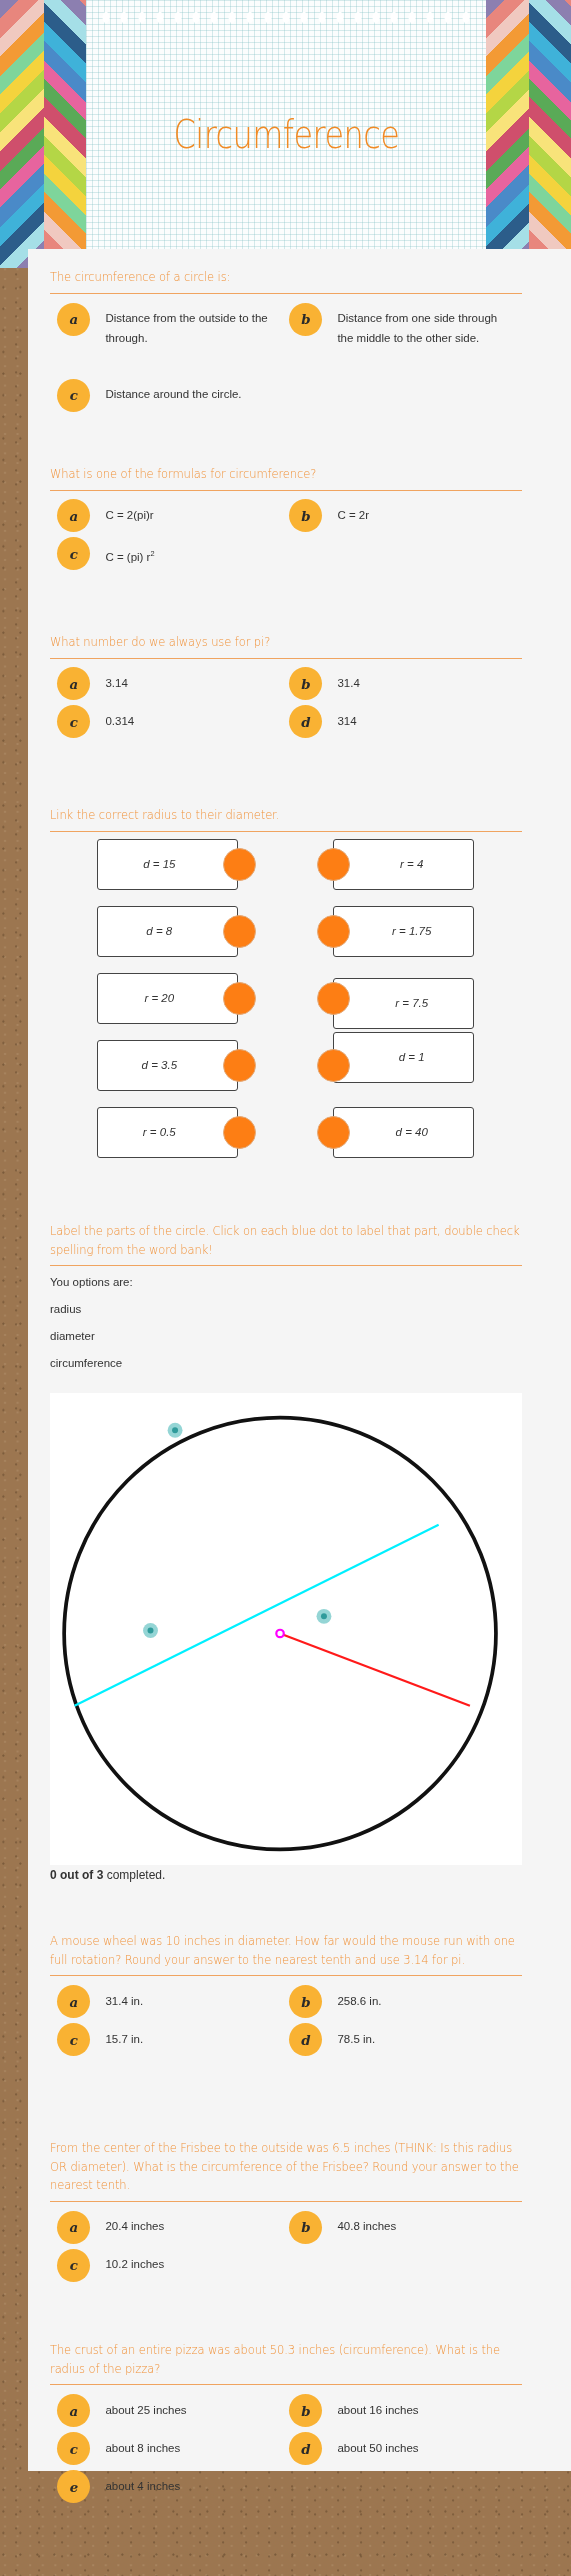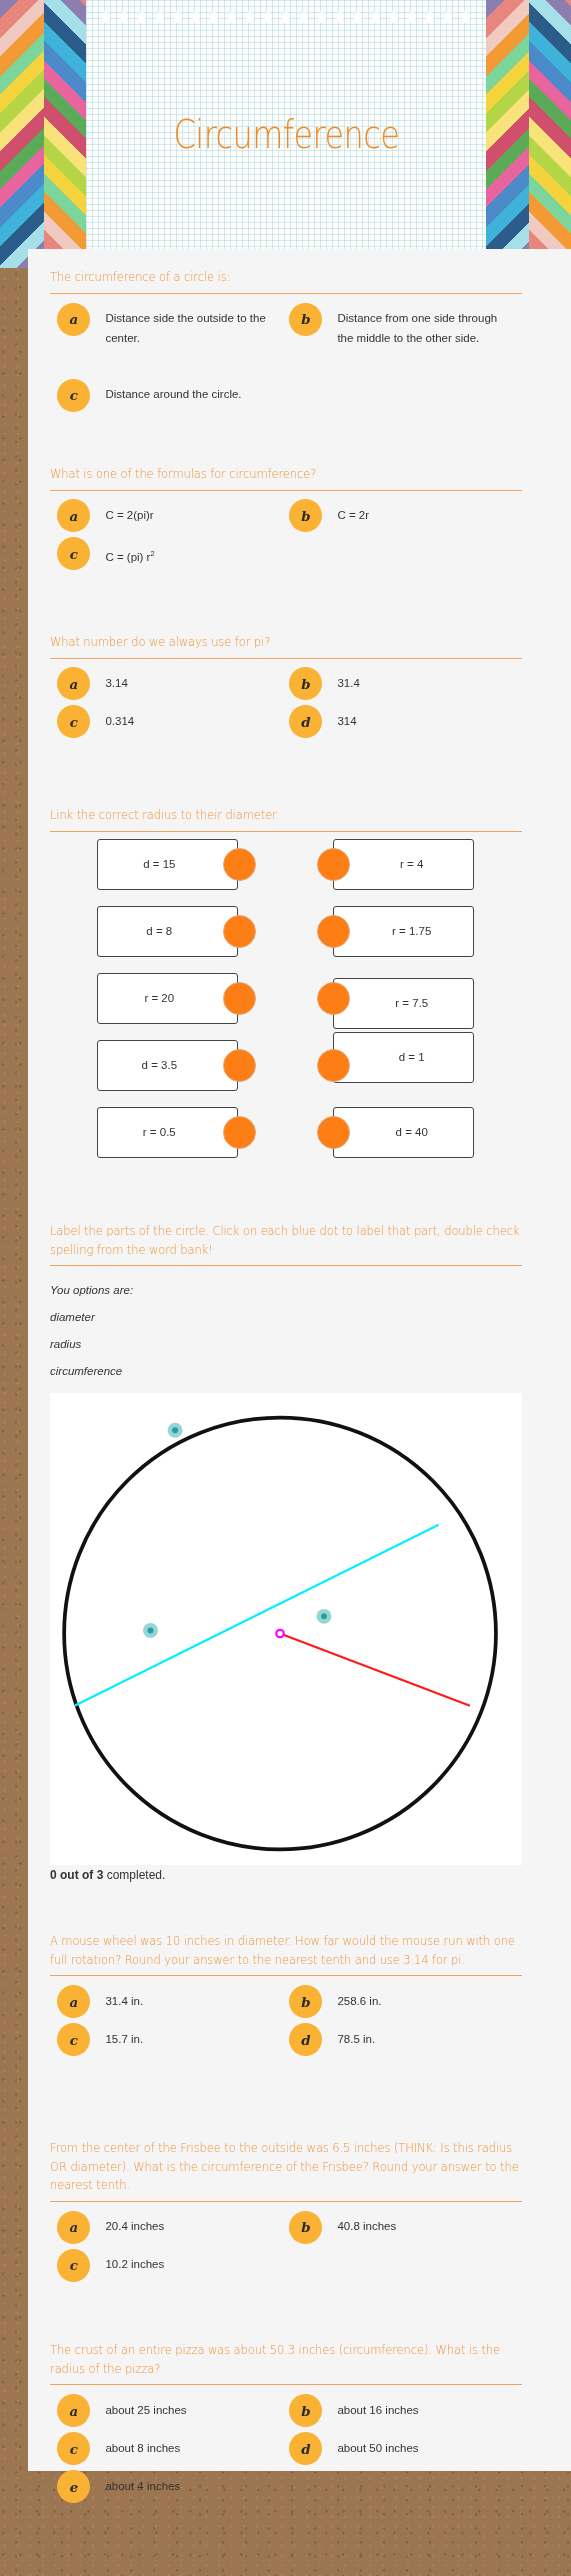--- a/index.html
+++ b/index.html
@@ -147,21 +147,21 @@
   <div class="chevrons right"></div>
 </div>
 
 <div class="card">
 
   <div class="section" style="top:19.3px;">
     <div class="q-title">The circumference of a circle is:</div>
     <div class="options" style="height:112px;">
       <div class="opt" style="left:0; top:0;">
         <div class="badge">a</div>
-        <div class="opt-text" style="width:179px;">Distance side the outside to the center.</div>
+        <div class="opt-text" style="width:179px;">Distance from the outside to the through.</div>
       </div>
       <div class="opt" style="left:232px; top:0;">
         <div class="badge">b</div>
         <div class="opt-text" style="width:179px;">Distance from one side through the middle to the other side.</div>
       </div>
       <div class="opt" style="left:0; top:76px;">
         <div class="badge">c</div>
         <div class="opt-text">Distance around the circle.</div>
       </div>
     </div>
@@ -202,21 +202,21 @@
       </div>
       <div class="opt" style="left:232px; top:38px;">
         <div class="badge">d</div>
         <div class="opt-text">314</div>
       </div>
     </div>
   </div>
 
   <div class="section" style="top:557px;">
     <div class="q-title">Link the correct radius to their diameter.</div>
-    <div class="options" style="height:327px; margin-top:0;">
+    <div class="options" style="height:327px; margin-top:0;font-style:italic;">
 
       <div class="match-box" style="left:47px; top:7.4px;">
           <span>d = 15</span>
         </div>
       <div class="knob" style="left:173px; top:16.4px;"></div>
       <div class="match-box" style="left:47px; top:74px;">
           <span>d = 8</span>
         </div>
       <div class="knob" style="left:173px; top:83px;"></div>
       <div class="match-box" style="left:47px; top:141px;">
@@ -250,24 +250,24 @@
       <div class="knob" style="left:267px; top:217px;"></div>
       <div class="match-box r" style="left:283px; top:275px;">
           <span>d = 40</span>
         </div>
       <div class="knob" style="left:267px; top:284px;"></div>
     </div>
   </div>
 
   <div class="section" style="top:973px;">
     <div class="q-title">Label the parts of the circle. Click on each blue dot to label that part, double check spelling from the word bank!</div>
-    <div style="margin-top:11px;font-style:italic;">
+    <div style="margin-top:3px;">
       <div class="plain-text">You options are:</div>
+      <div class="plain-text">radius</div>
       <div class="plain-text">diameter</div>
-      <div class="plain-text">radius</div>
       <div class="plain-text">circumference</div>
     </div>
   </div>
 
   <div class="canvas">
     <svg width="472" height="472" viewBox="0 0 634 634">
       <circle cx="309" cy="323" r="290" fill="none" stroke="#111" stroke-width="5"></circle>
       <line x1="33" y1="420" x2="522" y2="177" stroke="#00f0ff" stroke-width="3"></line>
       <line x1="309" y1="323" x2="564" y2="420" stroke="#ff1a1a" stroke-width="3"></line>
       <circle cx="309" cy="323" r="5" fill="#fff" stroke="#ff00ff" stroke-width="3"></circle>

